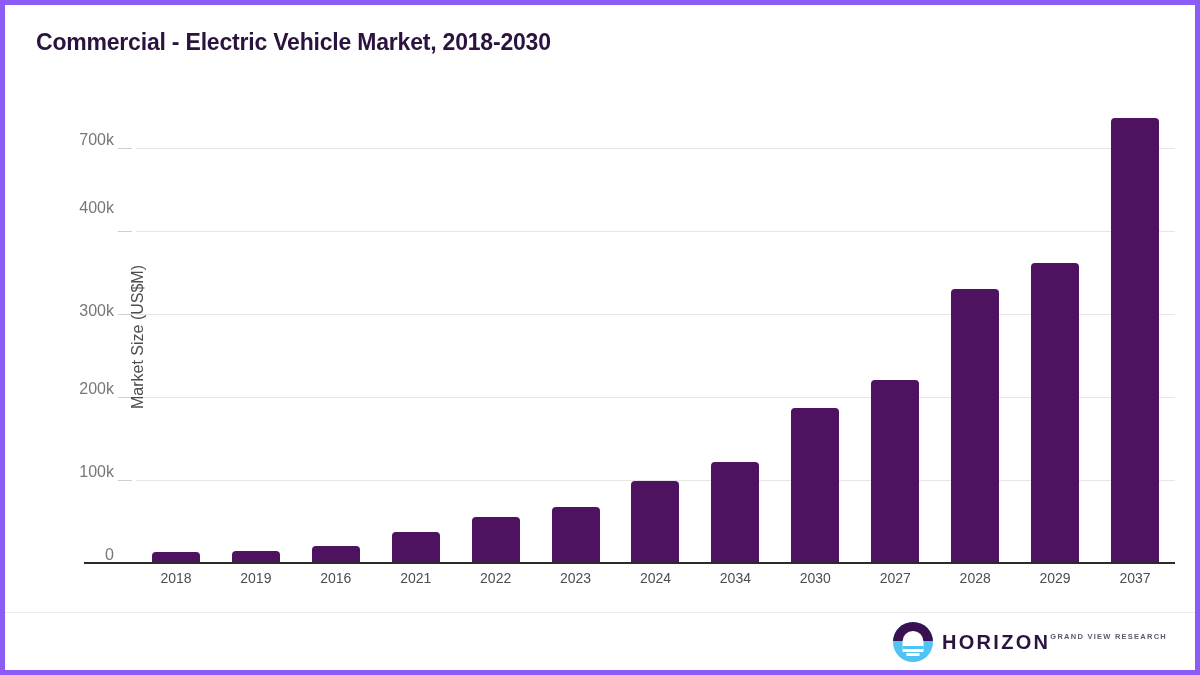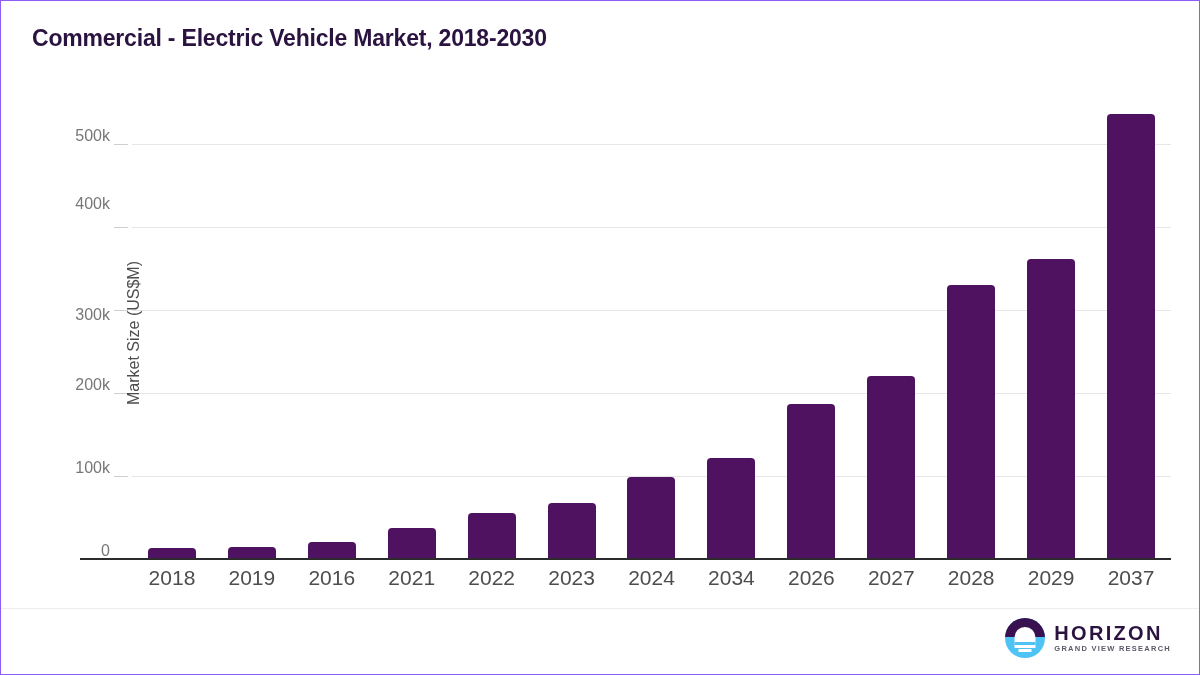--- a/index.html
+++ b/index.html
@@ -8,21 +8,21 @@
     background: #ffffff;
   }
   body {
     font-family: "Liberation Sans", sans-serif;
   }
   .screenshot {
     position: relative;
     width: 1200px;
     height: 675px;
     background: #ffffff;
-    border: 1px solid #8b5cf6;
+    border: 5px solid #8b5cf6;
     box-sizing: border-box;
     overflow: hidden;
   }
 
   
   .chart-title {
     position: absolute;
     left: 31px;
     top: 24px;
     font-size: 23px;
@@ -118,21 +118,21 @@
   .x-labels {
     position: absolute;
     left: 131px;
     top: 565px;
     width: 1039px;
     display: flex;
   }
   .x-label {
     flex: 1 1 0;
     text-align: center;
-    font-size: 21px;
+    font-size: 14px;
     color: #4d4d4d;
   }
 
   
   .footer-divider {
     position: absolute;
     left: 0;
     right: 0;
     top: 607px;
     height: 1px;
@@ -205,21 +205,20 @@
     position: absolute;
     left: 50%;
     transform: translateX(-50%);
     top: 31px;
     width: 13px;
     height: 2.5px;
     background: #ffffff;
   }
   .logo-text {
     display: flex;
-    flex-direction: column;
     justify-content: center;
   }
   .logo-word {
     font-size: 20px;
     font-weight: bold;
     letter-spacing: 2.3px;
     color: #2b1340;
     line-height: 1.05;
   }
   .logo-sub {
@@ -243,27 +242,27 @@
         <div class="y-tick-dash" style="bottom: 0px;"></div>
         <div class="y-tick" style="bottom: -9px;">0</div>
         <div class="gridline" style="bottom: 83.0018px;"></div>
         <div class="y-tick-dash" style="bottom: 83.0018px;"></div>
         <div class="y-tick" style="bottom: 74.0018px;">100k</div>
         <div class="gridline" style="bottom: 166.004px;"></div>
         <div class="y-tick-dash" style="bottom: 166.004px;"></div>
         <div class="y-tick" style="bottom: 157.004px; text-align: center;">200k</div>
         <div class="gridline" style="bottom: 249.005px;"></div>
         <div class="y-tick-dash" style="bottom: 249.005px;"></div>
-        <div class="y-tick" style="bottom: 227px;">300k</div>
+        <div class="y-tick" style="bottom: 235px;">300k</div>
         <div class="gridline" style="bottom: 332.007px;"></div>
         <div class="y-tick-dash" style="bottom: 332.007px;"></div>
         <div class="y-tick" style="bottom: 338px;">400k</div>
         <div class="gridline" style="bottom: 415.009px;"></div>
         <div class="y-tick-dash" style="bottom: 415.009px;"></div>
-        <div class="y-tick" style="bottom: 406.009px;">500k</div>
+        <div class="y-tick" style="bottom: 406.009px;">700k</div>
       </div>
 
     <div class="bars">
         <div class="bar-slot">
           <div class="bar" title="2018: 14000" style="height: 11.6203px; background: rgb(78, 18, 96);"></div>
         </div>
         <div class="bar-slot">
           <div class="bar" title="2019: 16000" style="height: 13.2803px; background: rgb(78, 18, 96);"></div>
         </div>
         <div class="bar-slot">
@@ -309,21 +308,21 @@
 
   <div class="x-labels">
       <div class="x-label">2018</div>
       <div class="x-label">2019</div>
       <div class="x-label">2016</div>
       <div class="x-label">2021</div>
       <div class="x-label">2022</div>
       <div class="x-label">2023</div>
       <div class="x-label">2024</div>
       <div class="x-label">2034</div>
-      <div class="x-label">2026</div>
+      <div class="x-label">2030</div>
       <div class="x-label">2027</div>
       <div class="x-label">2028</div>
       <div class="x-label">2029</div>
       <div class="x-label">2037</div>
     </div>
 
   <div class="footer-divider"></div>
 
 
   <div class="logo">

